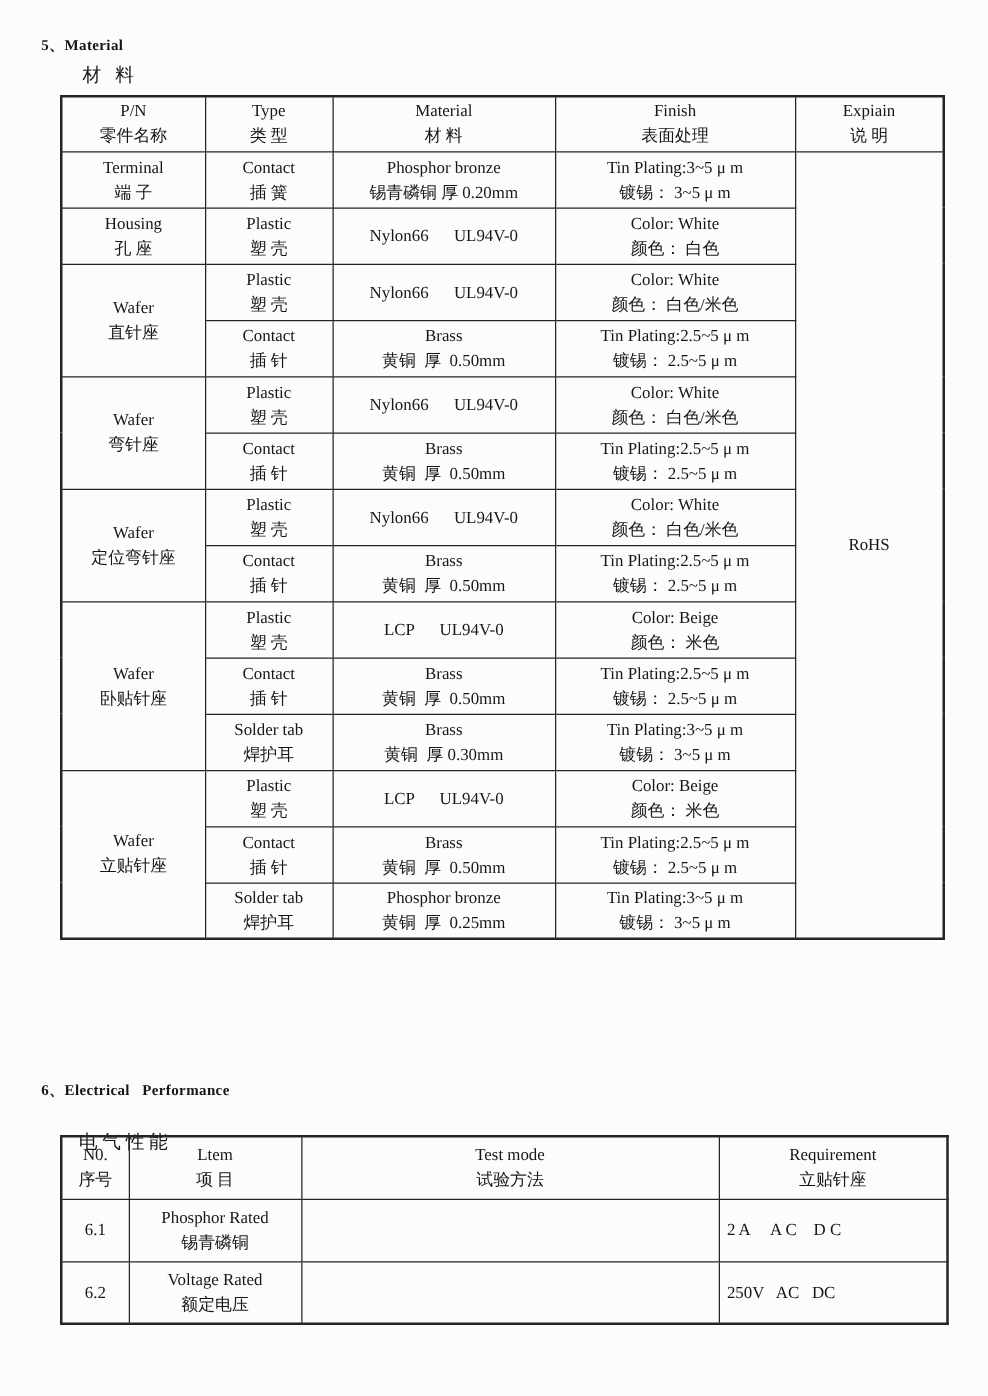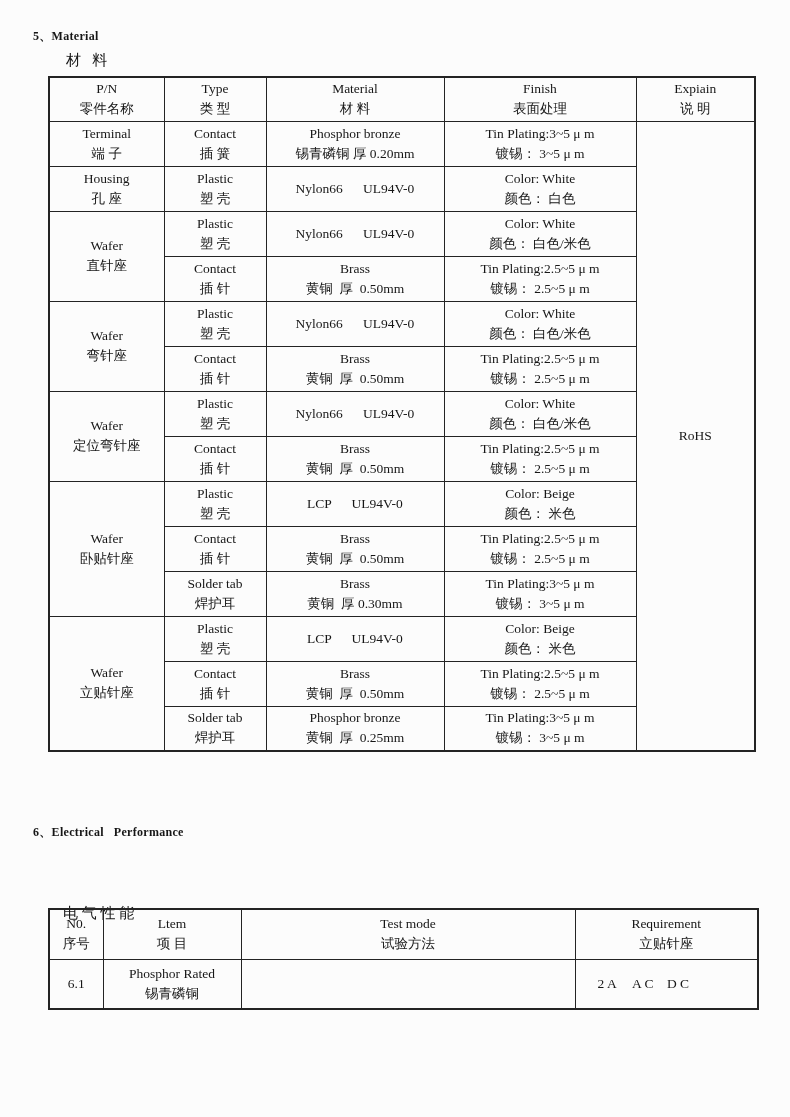--- a/index.html
+++ b/index.html
@@ -37,21 +37,21 @@
     font-size:13.5px;
     padding:0 2px;
     white-space:pre-wrap;
     line-height:20px;
   }
   #material-table { left:48px; top:76px; width:706px;border-radius:15px; }
   #electrical-table { left:48px; top:908px; width:709px;border-radius:15px; }
   tr.h44 { height:44px; }
   tr.h45 { height:45px; }
   tr.h50 { height:50px; }
-  td.req { text-align:left; padding-left:22px; }
+  td.req { text-align:left; padding-left:6px; }
   .line { white-space:pre-wrap; }
 </style>
 </head>
 <body>
 
 <div class="sec-title" style="left:33px; top:28px;">5、Material</div>
 <div class="sec-sub" style="left:66px; top:51px;">材   料</div>
 
 <table id="material-table">
   <colgroup>
@@ -150,21 +150,21 @@
     <td><div class="line">Tin Plating:2.5~5 μ m</div><div class="line">镀锡： 2.5~5 μ m</div></td>
   </tr>
   <tr class="h45">
     <td><div class="line">Solder tab</div><div class="line">焊护耳</div></td>
     <td><div class="line">Phosphor bronze</div><div class="line">黄铜  厚  0.25mm</div></td>
     <td><div class="line">Tin Plating:3~5 μ m</div><div class="line">镀锡： 3~5 μ m</div></td>
   </tr>
 </tbody>
   </table>
 
-<div class="sec-title" style="left:33px; top:824px;">6、Electrical   Performance</div>
+<div class="sec-title" style="left:33px; top:864px;">6、Electrical   Performance</div>
 <div class="sec-sub" style="left:63px; top:904px;">电 气 性 能</div>
 
 <table id="electrical-table">
   <colgroup>
     <col style="width:54px">
       <col style="width:138px">
       <col style="width:334px">
       <col style="width:183px">
   </colgroup>
   <tbody>
@@ -173,14 +173,20 @@
     <th><div class="line">Ltem</div><div class="line">项 目</div></th>
     <th><div class="line">Test mode</div><div class="line">试验方法</div></th>
     <th><div class="line">Requirement</div><div class="line">立贴针座</div></th>
   </tr>
   <tr class="h50">
     <td><div class="line">6.1</div></td>
     <td><div class="line">Phosphor Rated</div><div class="line">锡青磷铜</div></td>
     <td><div class="line"></div></td>
     <td class="req"><div class="line">2 A     A C    D C</div></td>
   </tr>
+  <tr class="h50">
+    <td><div class="line">6.2</div></td>
+    <td><div class="line">Voltage Rated</div><div class="line">额定电压</div></td>
+    <td><div class="line"></div></td>
+    <td class="req"><div class="line">250V   AC   DC</div></td>
+  </tr>
 </tbody>
   </table>
 
 </body></html>

